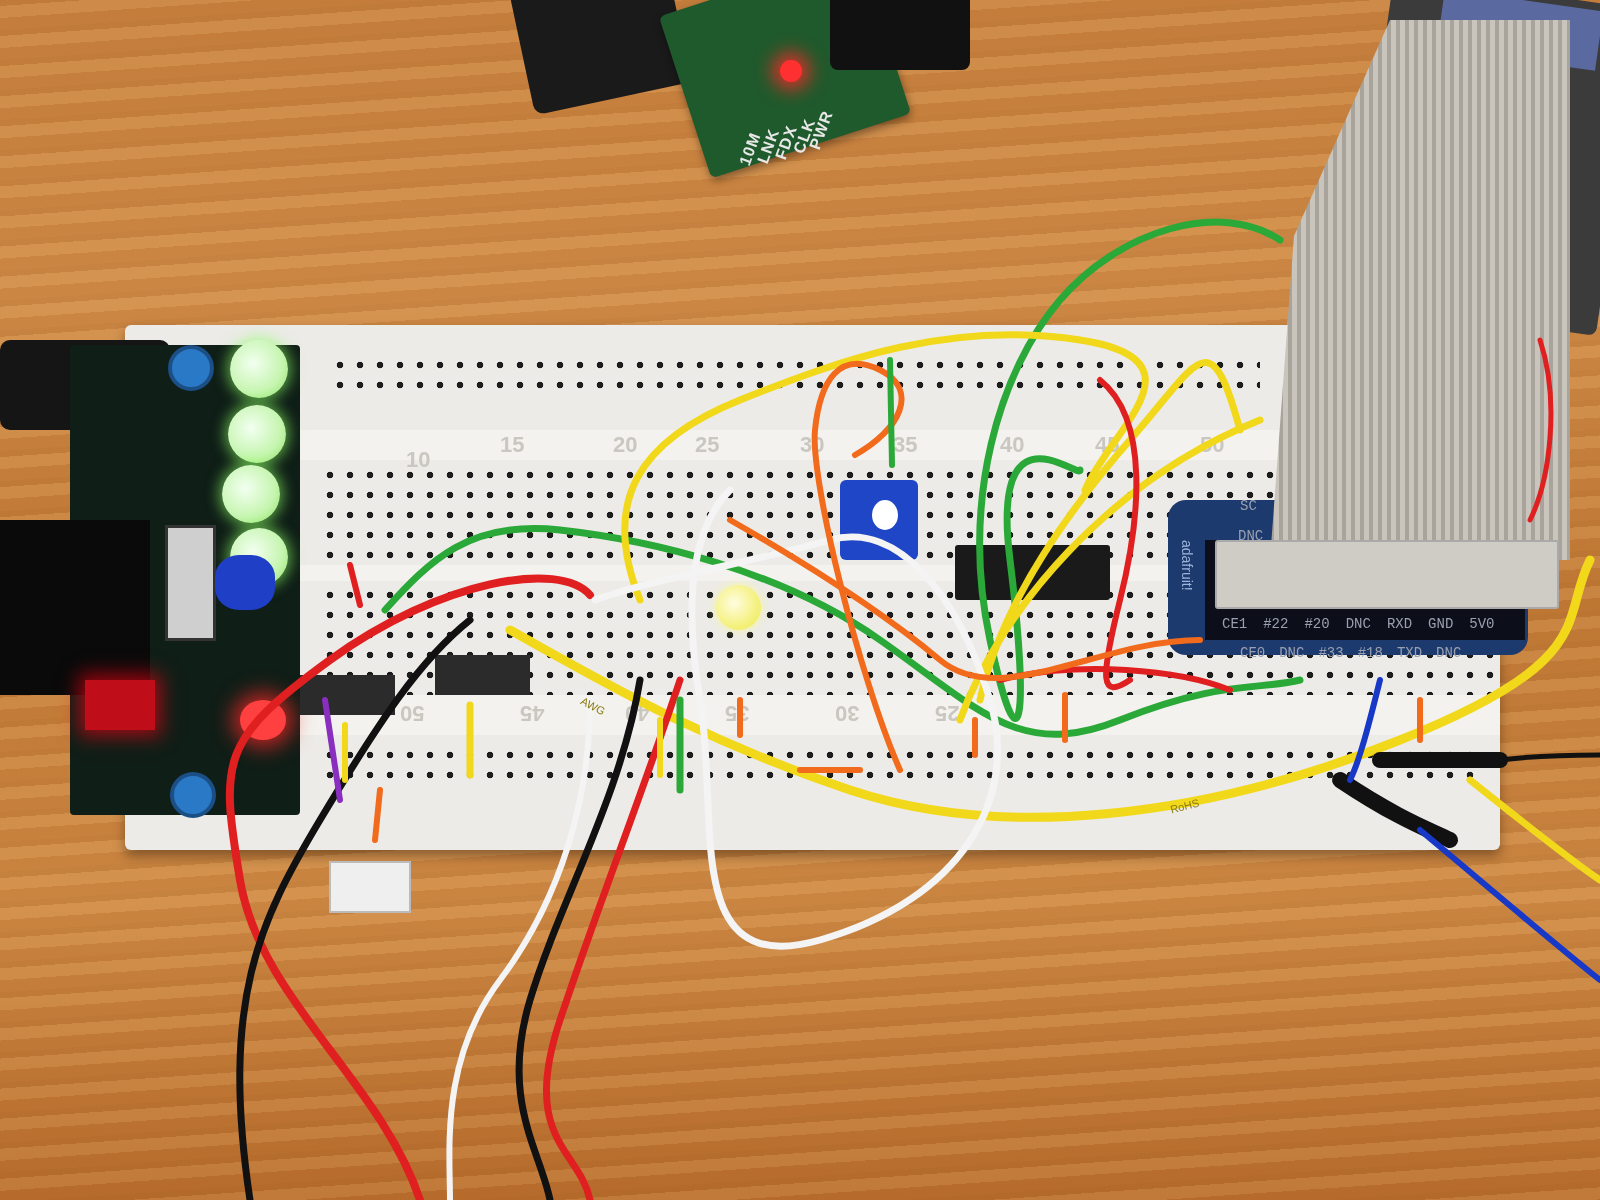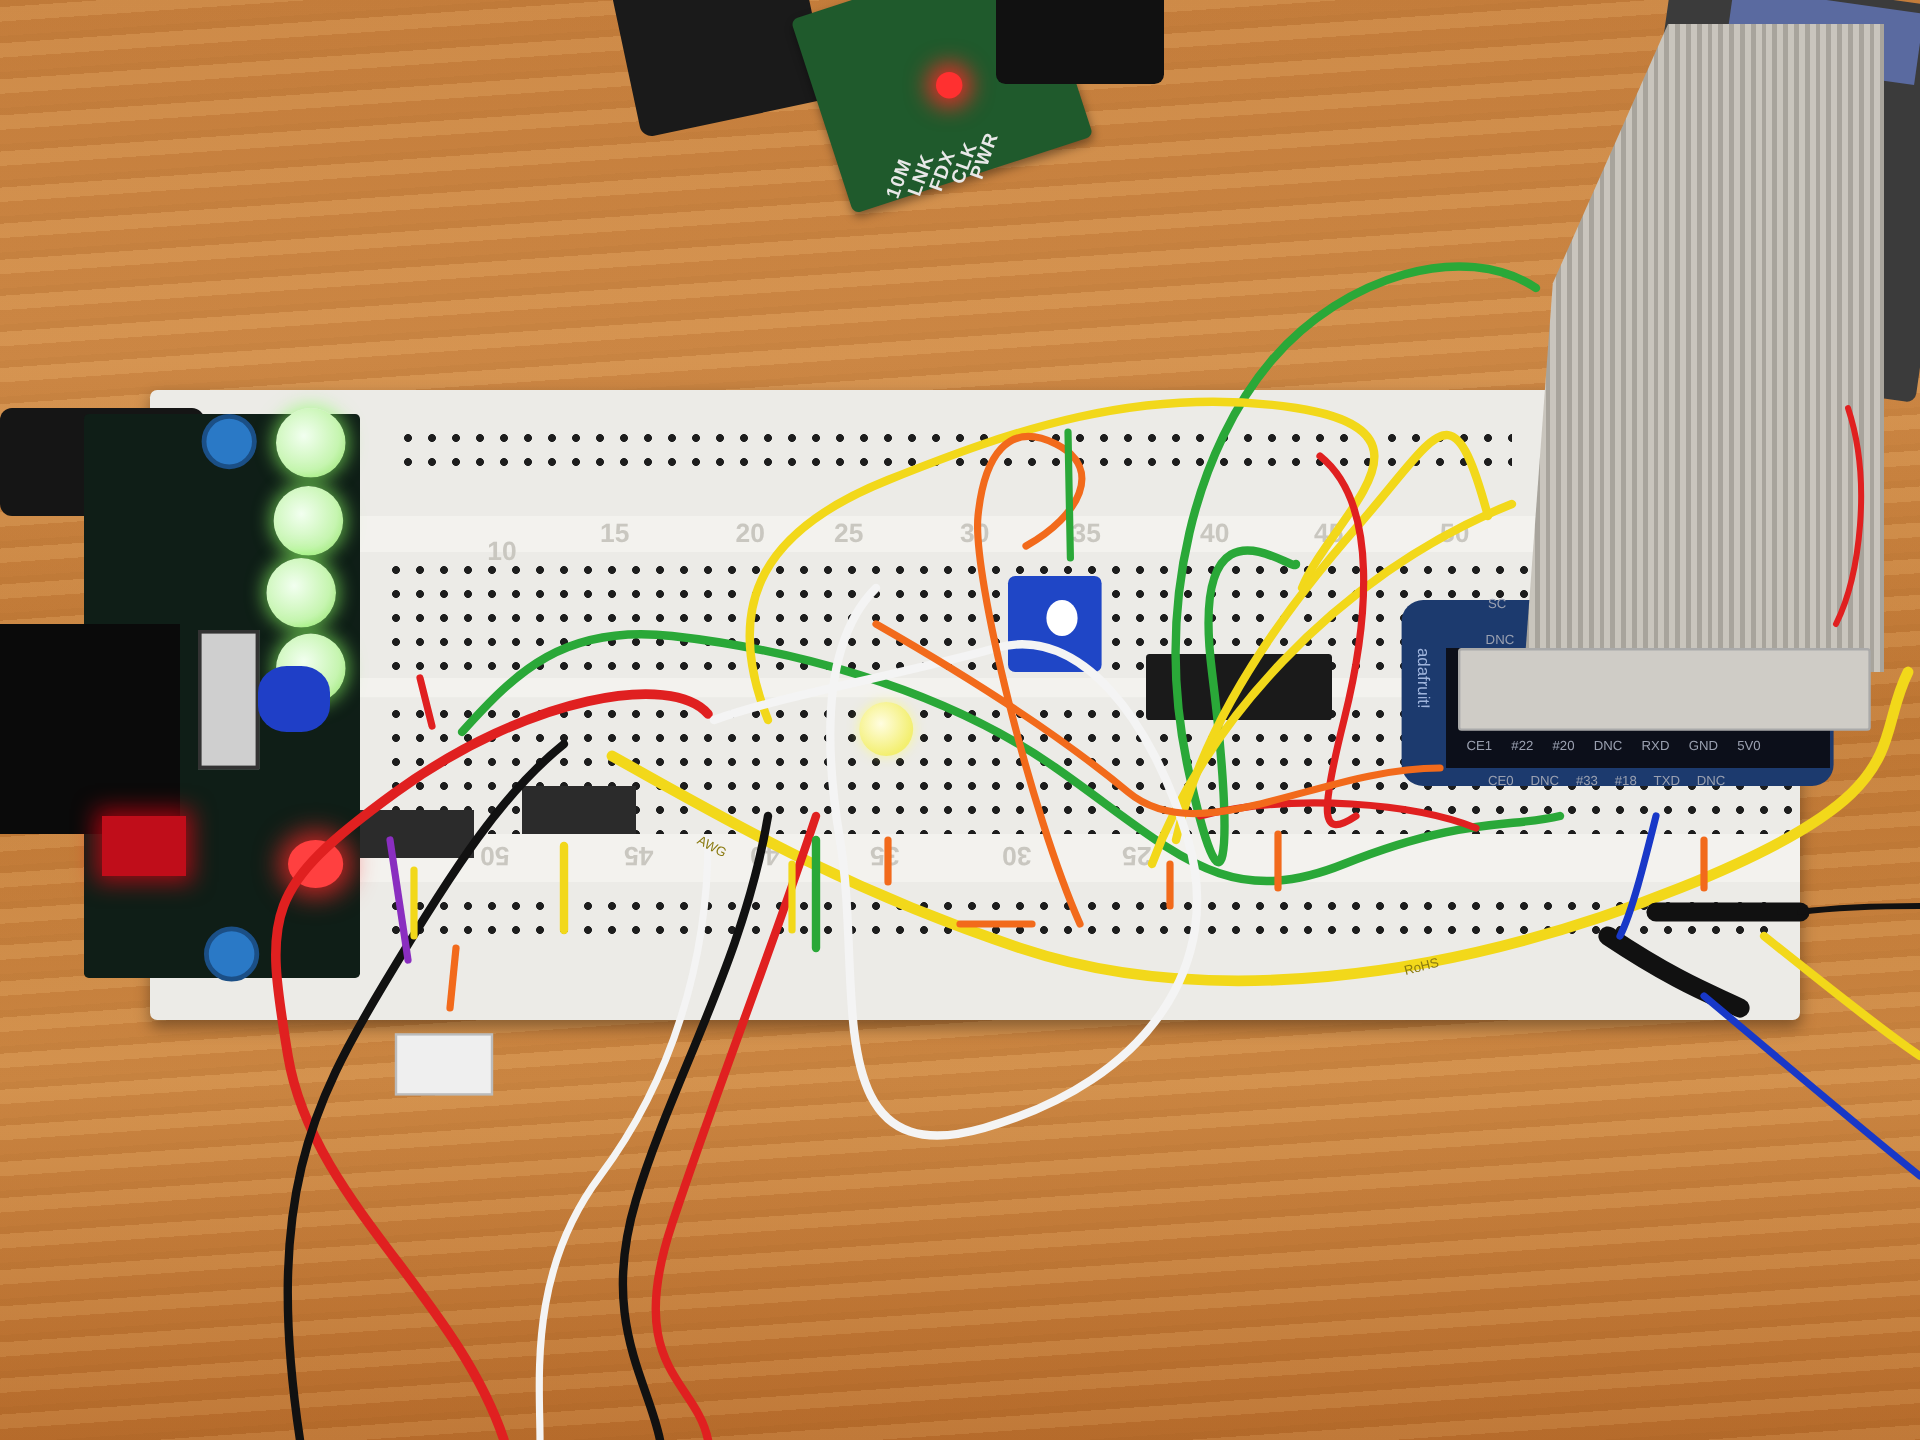--- a/index.html
+++ b/index.html
@@ -39,21 +39,21 @@
   .yellow-led{left:716px;top:585px;width:45px;height:45px;border-radius:50%;background:radial-gradient(circle at 40% 40%,#fffde0,#f3ef70 70%);box-shadow:0 0 10px rgba(255,255,120,.7);}
   .pot{left:840px;top:480px;width:78px;height:80px;background:#1f46c6;border-radius:6px;}
   .pot-knob{left:872px;top:500px;width:26px;height:30px;background:#fff;border-radius:50%;}
   .ic{left:955px;top:545px;width:155px;height:55px;background:#1a1a1a;border-radius:3px;}
   .ic-small1{left:300px;top:675px;width:95px;height:40px;background:#2b2b2b;}
   .ic-small2{left:435px;top:655px;width:95px;height:40px;background:#2b2b2b;}
   
   .cobbler{left:1168px;top:500px;width:360px;height:155px;background:#1c3a6e;border-radius:18px;}
   .cobbler-inner{left:1205px;top:540px;width:320px;height:100px;background:#0c0f1a;}
   .cobbler-hdr{left:1215px;top:540px;width:340px;height:65px;background:#cfccc6;border:2px solid #aaa;border-radius:3px;}
-  .pin-label{color:#9aa0b0;font-size:11px;font-family:Liberation Sans, sans-serif;}
+  .pin-label{color:#9aa0b0;font-size:14px;font-family:Liberation Mono, monospace;}
   .brand{color:#9fb4dc;font-size:14px;transform:rotate(90deg);transform-origin:left top;}
   svg.wires{position:absolute;left:0;top:0;}
 </style>
 </head>
 <body>
 
 <div class="abs top-black"></div>
 <div class="abs top-board"></div>
 <div class="abs top-jack"></div>
 <div class="abs top-led"></div>

